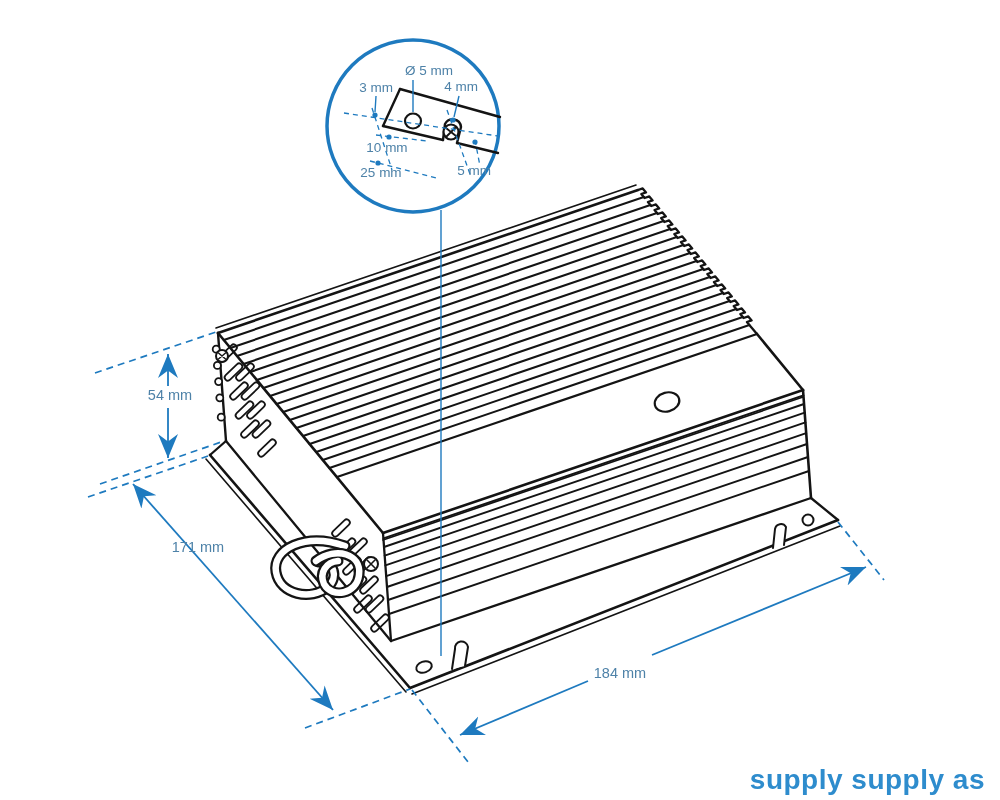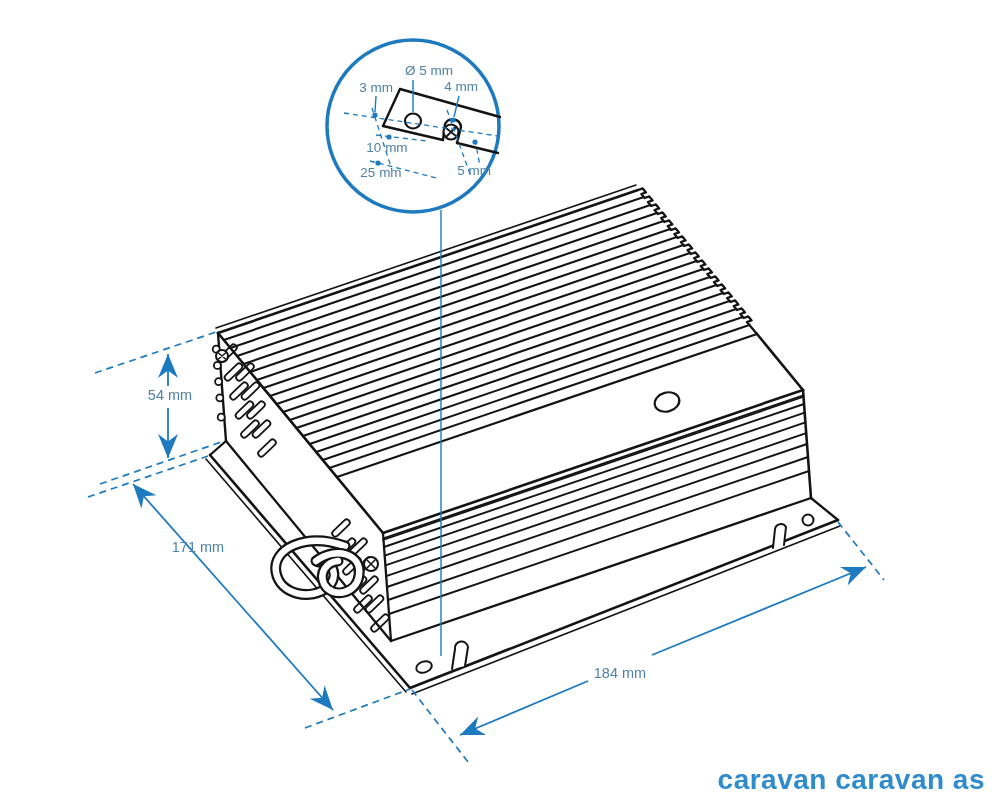--- a/index.html
+++ b/index.html
@@ -209,14 +209,14 @@
 
     <text class="inset-label" x="429" y="75" text-anchor="middle">Ø 5 mm</text>
     <text class="inset-label" x="376" y="92" text-anchor="middle">3 mm</text>
     <text class="inset-label" x="461" y="91" text-anchor="middle">4 mm</text>
     <text class="inset-label" x="387" y="152" text-anchor="middle">10 mm</text>
     <text class="inset-label" x="381" y="177" text-anchor="middle">25 mm</text>
     <text class="inset-label" x="474" y="175" text-anchor="middle">5 mm</text>
   </g>
 </svg>
 
-<div id="logo">caravan caravan as</div>
+<div id="logo">supply supply as</div>
 </div>
 
 </body></html>

